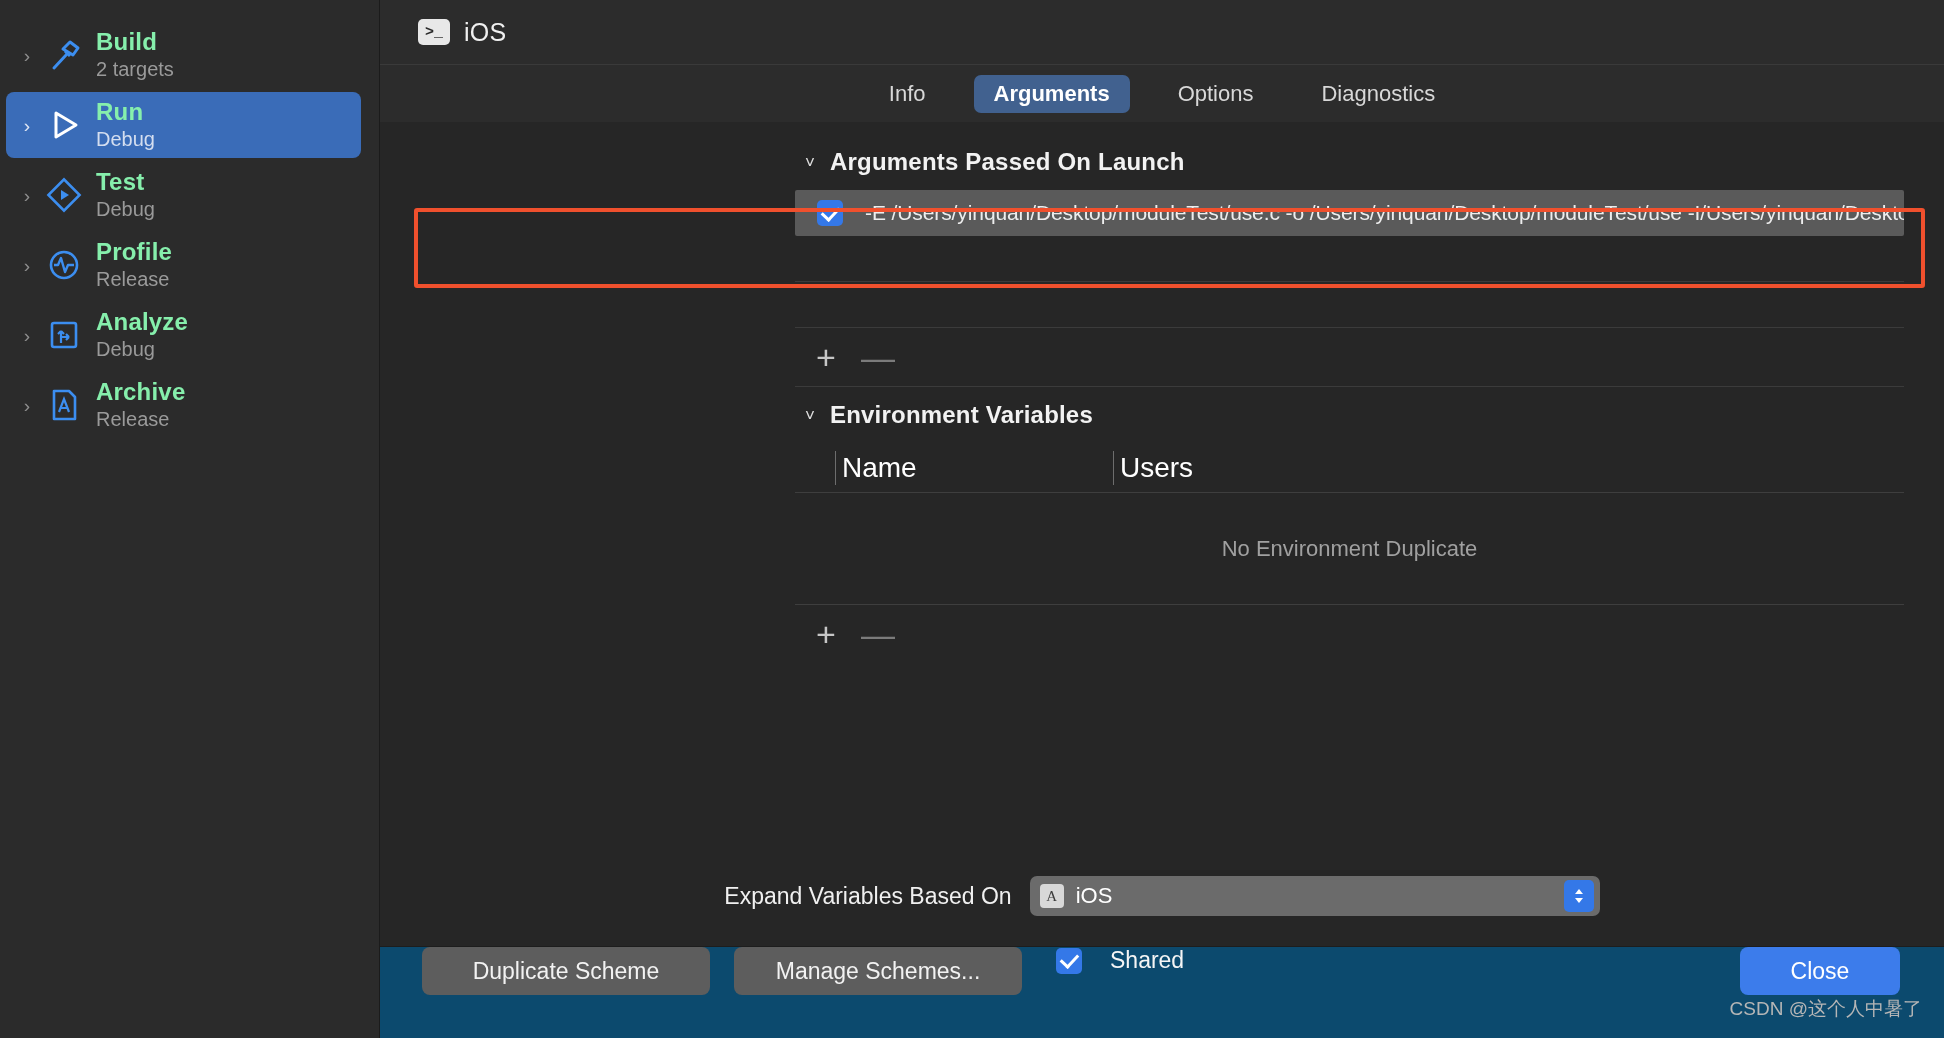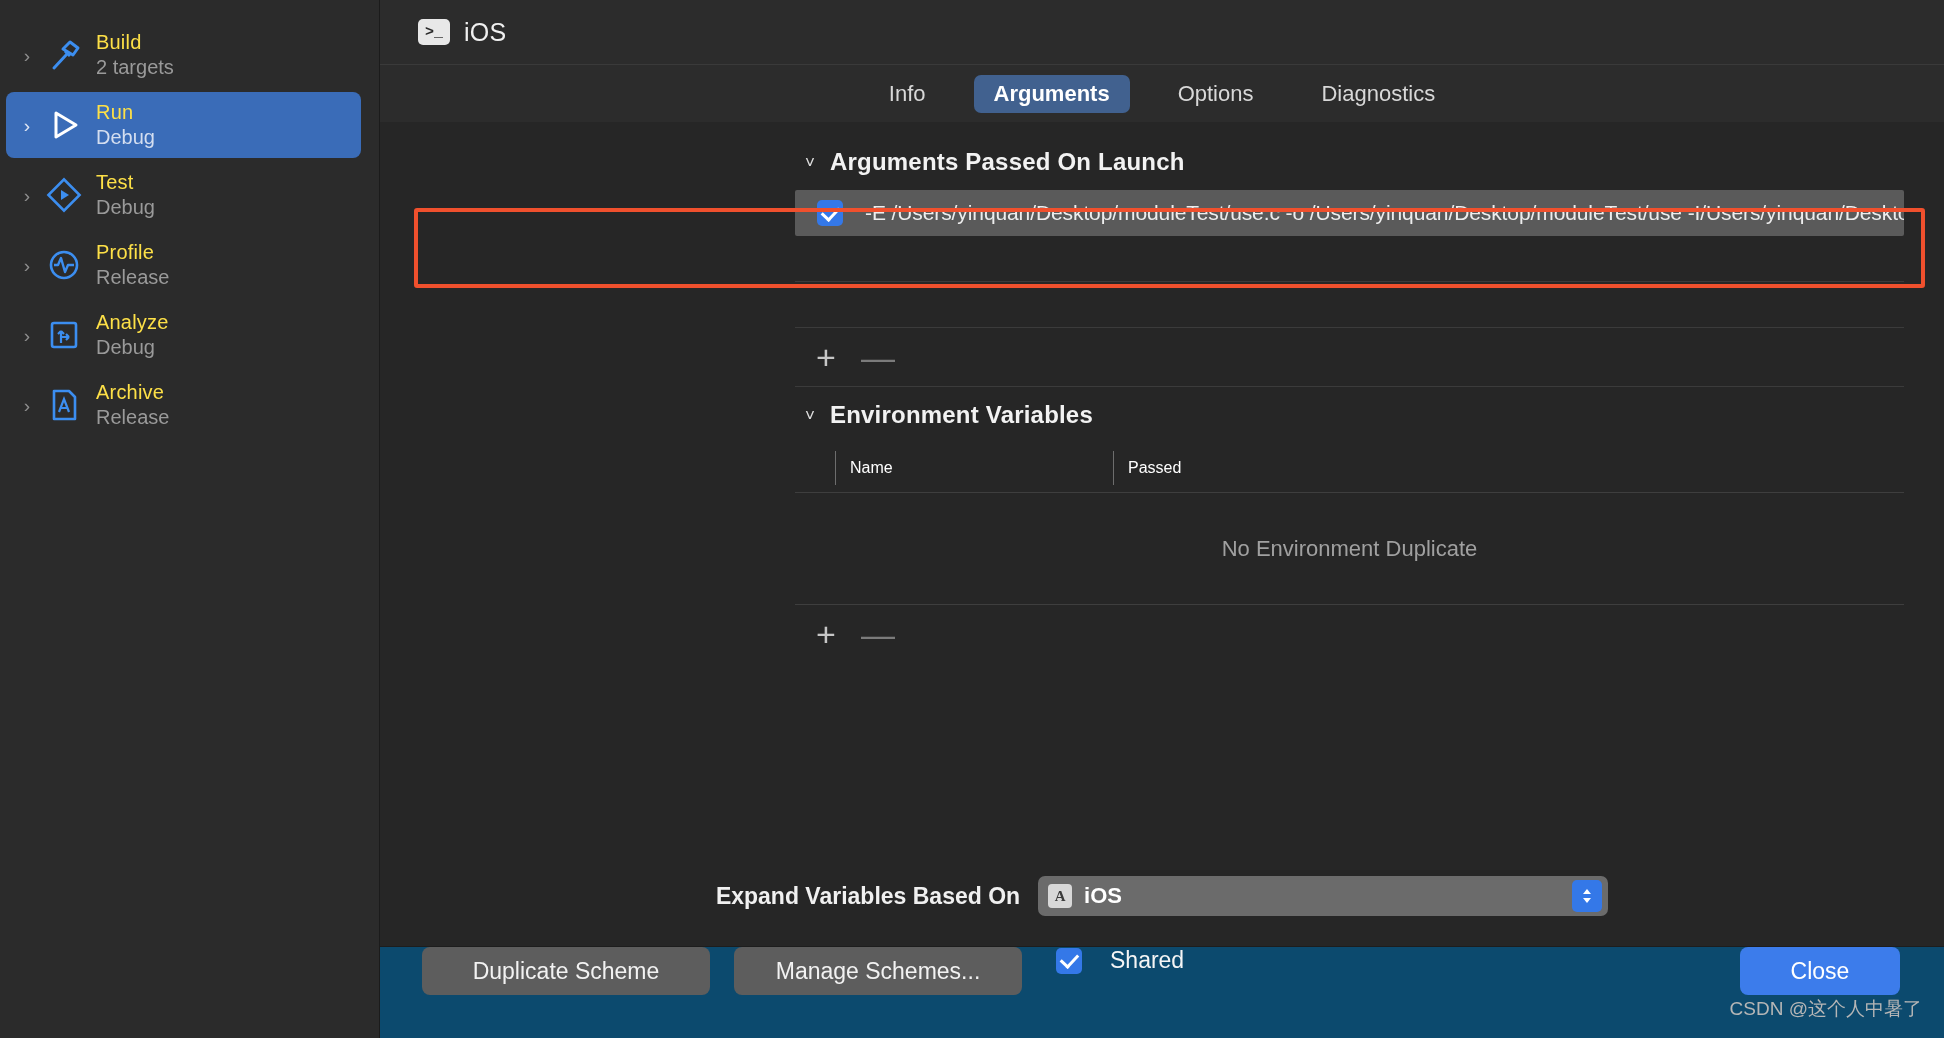--- a/index.html
+++ b/index.html
@@ -47,21 +47,21 @@
   }
   .scheme-row.selected .disclosure { color: #dfe7f5; }
   .scheme-icon {
     width: 44px; flex: 0 0 44px;
     height: 44px;
     display: flex; align-items: center; justify-content: center;
     margin-right: 10px;
   }
   .scheme-text { display: flex; flex-direction: column; justify-content: center; }
   .scheme-title {
-    font-size: 20px; font-weight: normal; color: #fde047;
+    font-size: 24px; font-weight: bold; color: #86efac;
     line-height: 1.16; letter-spacing: .2px;
   }
   .scheme-sub {
     font-size: 20px; color: #9a9a9a; line-height: 1.22; margin-top: 1px;
   }
   .scheme-row.selected .scheme-sub { color: #d4def0; }
 
   
   .main {
     flex: 1 1 auto;
@@ -204,22 +204,22 @@
     height: 50px;
     display: flex;
     align-items: center;
     border-bottom: 1px solid #3e3e3e;
   }
   .env-col {
     display: flex;
     align-items: center;
     height: 34px;
     border-left: 1px solid #6d6d6d;
-    padding-left: 14px;
-    font-size: 16px;
+    padding-left: 6px;
+    font-size: 28px;
     color: #ffffff;
   }
   .env-col.name { width: 278px; margin-left: 40px; }
   .env-col.value { flex: 1 1 auto; }
   .env-empty {
     height: 112px;
     display: flex;
     align-items: center;
     justify-content: center;
     font-size: 22px;
@@ -229,21 +229,20 @@
 
   
   .expand-row {
     position: absolute;
     left: 0; right: 0;
     bottom: 30px;
     display: flex;
     align-items: center;
     justify-content: center;
     gap: 18px;
-    font-weight: bold;
   }
   .expand-label { font-size: 23px; color: #f0f0f0; }
   .popup {
     width: 570px;
     height: 40px;
     background: #6b6b6b;
     border-radius: 7px;
     display: flex;
     align-items: center;
     padding: 0 6px 0 10px;
@@ -463,21 +462,21 @@
       <div class="section-rule"></div>
 
       <div class="section-header env">
         <span class="chev">˅</span>
         <span class="section-title">Environment Variables</span>
       </div>
 
       <div class="env-area">
         <div class="env-head">
           <span class="env-col name">Name</span>
-          <span class="env-col value">Passed</span>
+          <span class="env-col value">Users</span>
         </div>
         <div class="env-empty">No Environment Duplicate</div>
         <div class="plusminus">
           <span class="pm-btn">+</span>
           <span class="pm-btn dim">—</span>
         </div>
       </div>
 
       <div class="expand-row">
         <span class="expand-label">Expand Variables Based On</span>

